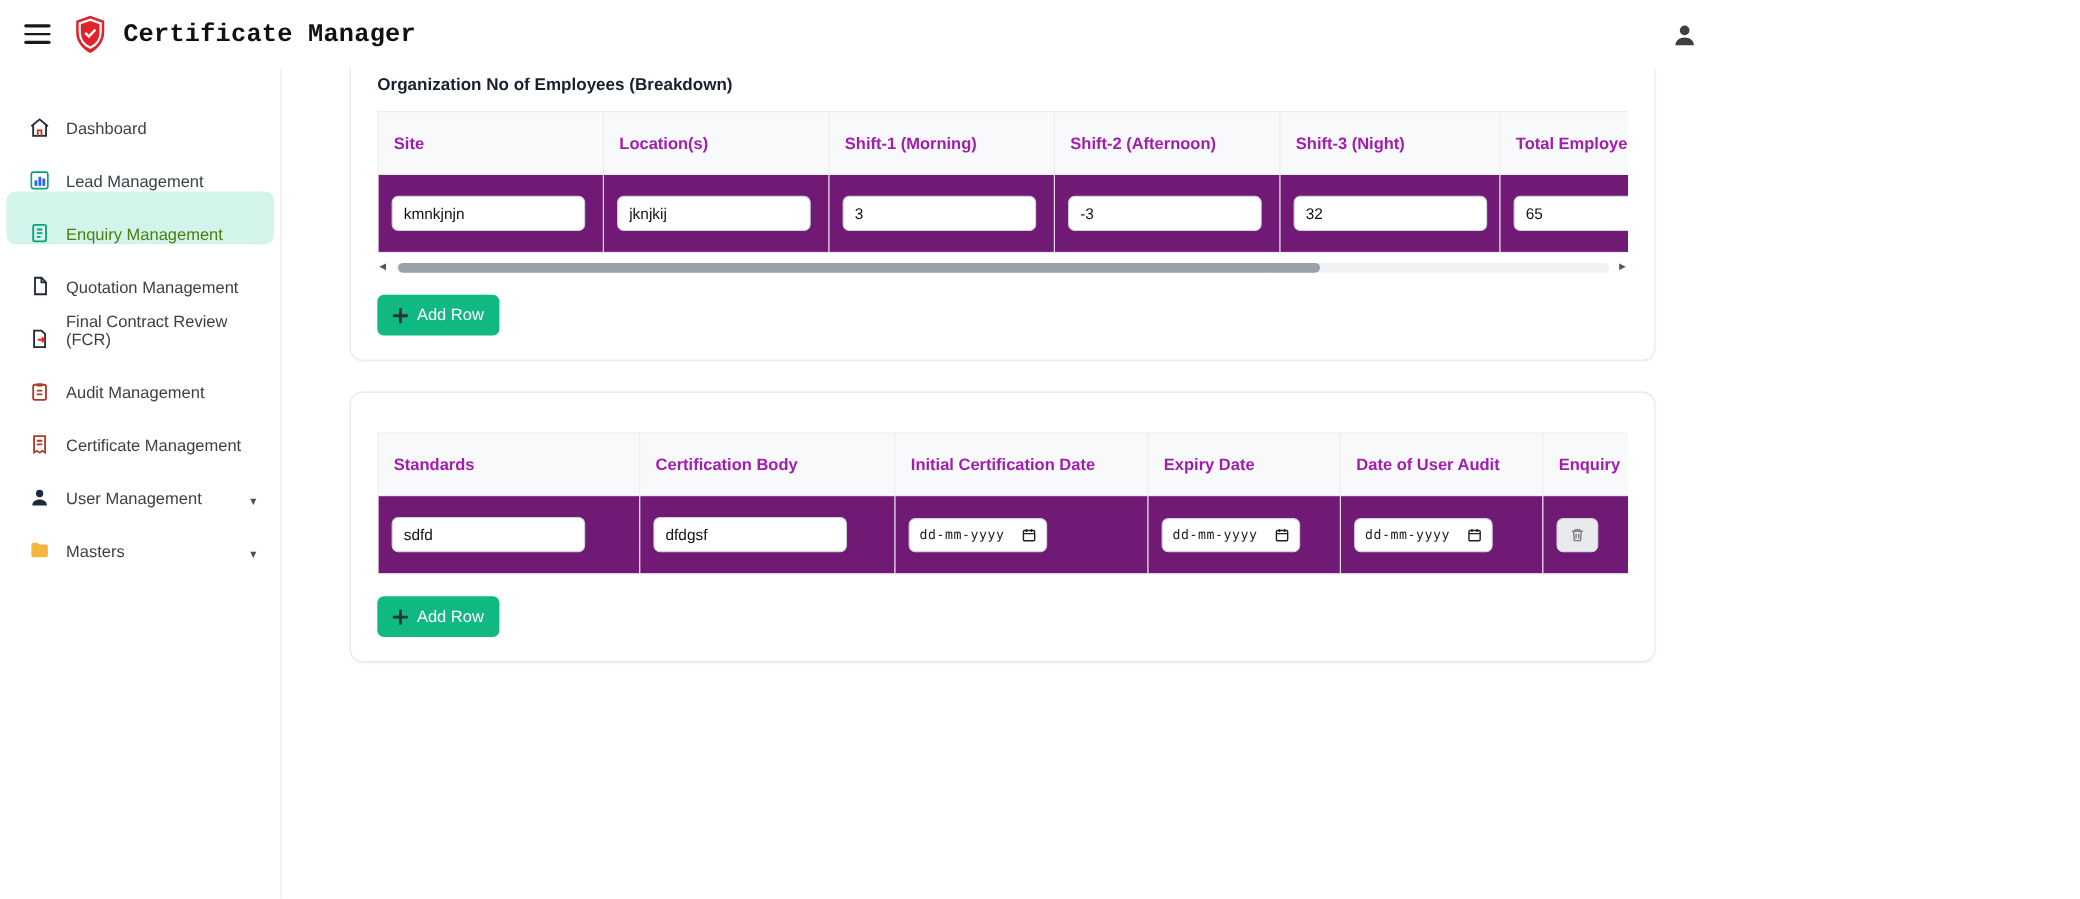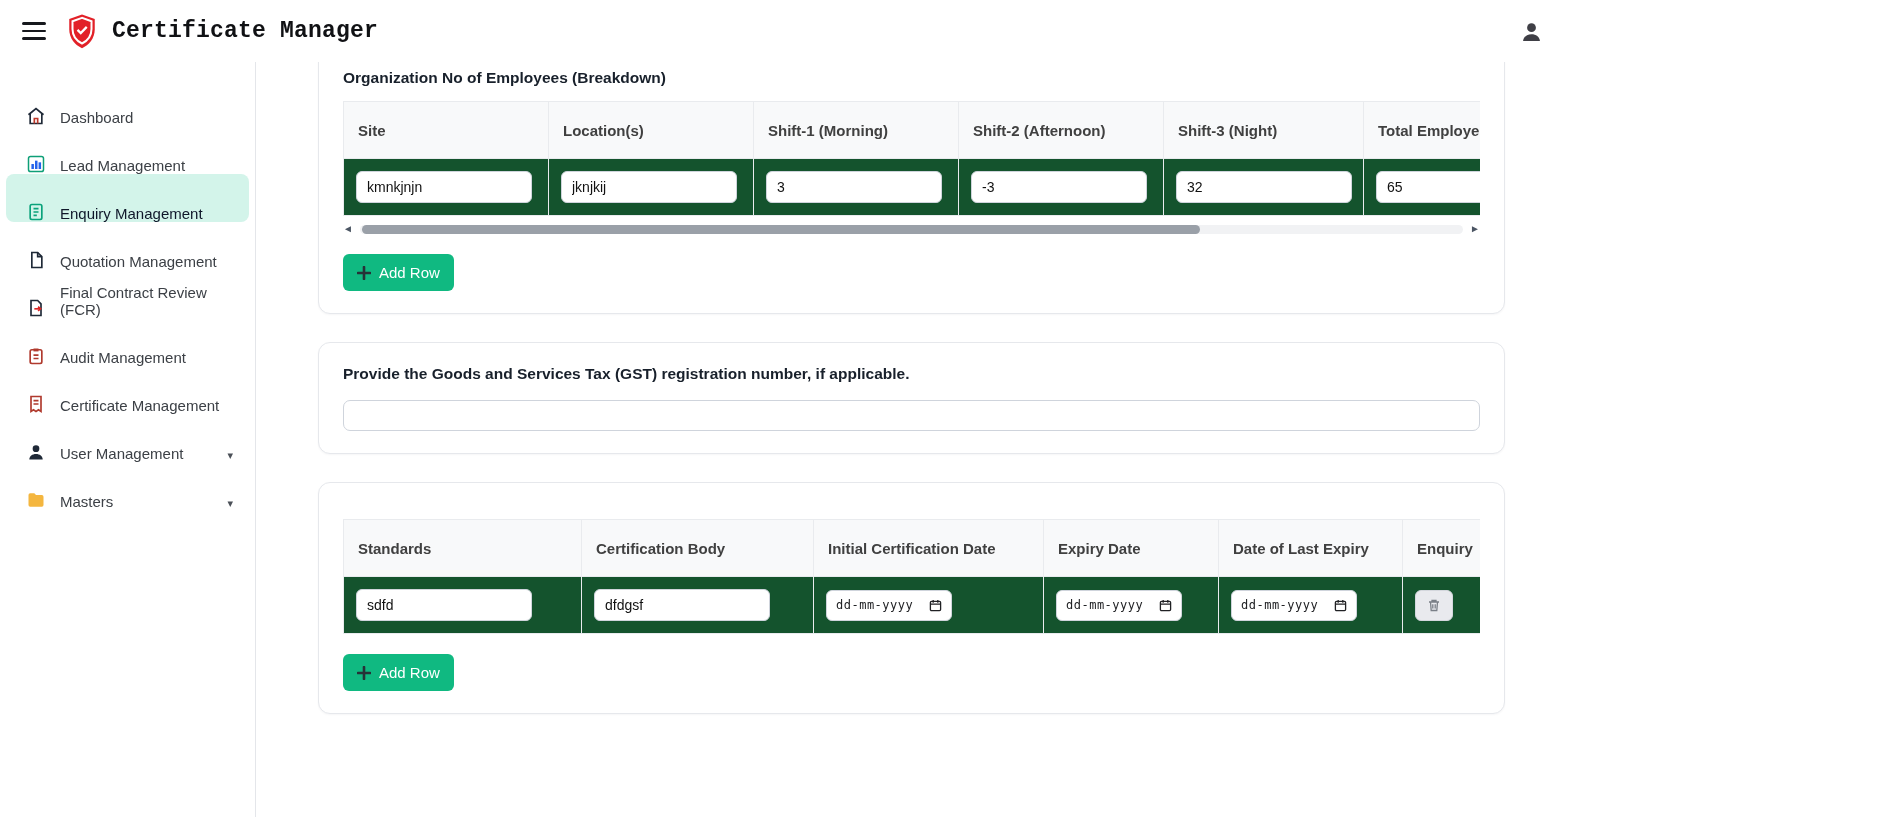--- a/index.html
+++ b/index.html
@@ -16,36 +16,36 @@
   .app-title { font-size:23px; font-weight:600; color:#101114; letter-spacing:.2px; }
   .avatar { margin-left:auto; cursor:pointer; }
   .avatar svg { width:23px; height:23px; display:block; }
 
   
   .body-row { display:flex; height:755px; }
 
   
   .sidebar { width:256px; flex-shrink:0; border-right:1px solid #e4e6ea; padding-top:16px; }
   .side-item { display:flex; align-items:flex-end; gap:14px; height:48px; padding:0 16px 0 20px; margin:0 6px; font-size:15px; color:#3c4046; border-radius:8px; cursor:pointer; }
-  .side-item.active { background:#d3f4ea; color:#0f172a; font-weight:500; }
+  .side-item.active { background:#d3f4ea; color:#4d7c0f; font-weight:500; }
   .side-icon { width:20px; height:20px; flex-shrink:0; }
   .side-icon svg { width:20px; height:20px; display:block; }
   .chev { margin-left:auto; font-size:11px; color:#4b5058; }
 
   
   .main { flex:1; padding:0 60px 0 62px; overflow:hidden; }
   .card { background:#fff; border:1px solid #e6e8ec; border-radius:12px; padding:22px 24px; margin-bottom:28px; box-shadow:0 1px 2px rgba(16,24,40,.04); }
   .card-employees { margin-top:-16px; }
   .card-title { font-size:15.5px; font-weight:600; color:#18202b; }
 
   
   .hwrap { overflow:hidden; margin-top:14px; width:100%; }
   table { border-collapse:collapse; table-layout:fixed; }
-  .tbl th { background:#f8f9fa; font-weight:700; font-size:15px; color:#404040; text-align:left; padding:0 14px; height:57px; border:1px solid #e9ebee; white-space:nowrap; overflow:hidden; }
-  .tbl td { border:1px solid #e9ebee; padding:0 12px; height:57px; background:#14532d; }
+  .tbl th { background:#f8f9fa; font-weight:700; font-size:15px; color:#a21caf; text-align:left; padding:0 14px; height:57px; border:1px solid #e9ebee; white-space:nowrap; overflow:hidden; }
+  .tbl td { border:1px solid #e9ebee; padding:0 12px; height:71px; background:#701a75; }
   .cell-input { width:176px; height:32px; border:1px solid #cfd4dc; border-radius:6px; padding:0 10px; font-size:14px; color:#111; font-family:inherit; outline:none; background:#fff; }
 
   
   .hscroll { display:flex; align-items:center; gap:7px; margin-top:8px; }
   .arr { font-size:10px; color:#4b5563; line-height:1; user-select:none; cursor:pointer; }
   .track { flex:1; height:9px; background:#f1f2f4; border-radius:5px; position:relative; }
   .thumb { position:absolute; left:2px; top:0; height:9px; width:76%; background:#9aa0a8; border-radius:5px; cursor:grab; }
 
   
   .btn-add { display:inline-flex; align-items:center; gap:8px; margin-top:20px; background:#10b981; color:#fff; border:none; border-radius:6px; padding:0 14px; height:37px; font-size:15px; font-family:inherit; cursor:pointer; }
@@ -237,44 +237,40 @@
         </div>
 
         <button class="btn-add">
           <svg width="14" height="14" viewBox="0 0 14 14">
               <path d="M7 1v12M1 7h12" stroke="#263238" stroke-width="2.6" stroke-linecap="round"></path>
             </svg>
           <span>Add Row</span>
         </button>
       </section>
 
-      <section class="card">
-        <div class="card-title">Provide the Goods and Services Tax (GST) registration number, if applicable.</div>
-        <input class="gst-input" type="text" value="" style="">
-      </section>
 
       <section class="card">
 
         <div class="hwrap">
           <table class="tbl" style="width:1139px;">
             <colgroup>
               <col style="width:238px">
                 <col style="width:232px">
                 <col style="width:230px">
               <col style="width:175px">
                 <col style="width:184px">
                 <col style="width:80px">
             </colgroup>
             <thead>
               <tr>
                 <th>Standards</th>
                 <th>Certification Body</th>
                 <th>Initial Certification Date</th>
                 <th>Expiry Date</th>
-                <th>Date of Last Expiry</th>
+                <th>Date of User Audit</th>
                 <th>Enquiry</th>
               </tr>
             </thead>
             <tbody>
               <tr>
                 <td><input class="cell-input" type="text" value="sdfd" style=""></td>
                 <td><input class="cell-input" type="text" value="dfdgsf" style=""></td>
                 <td>
                   <div class="date-box">
                     <span class="date-text">dd-mm-yyyy</span>

